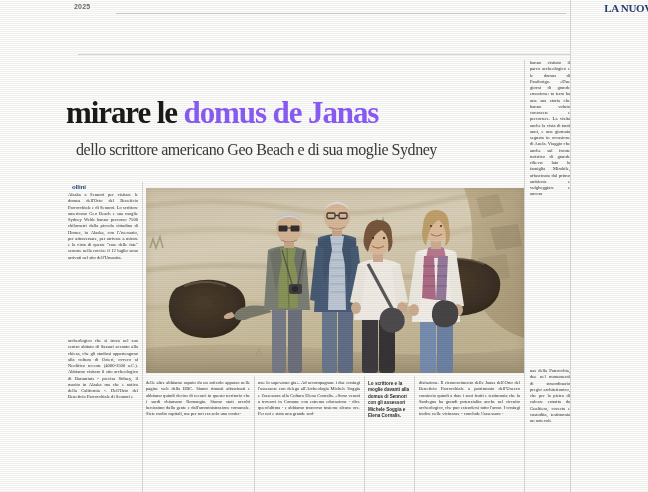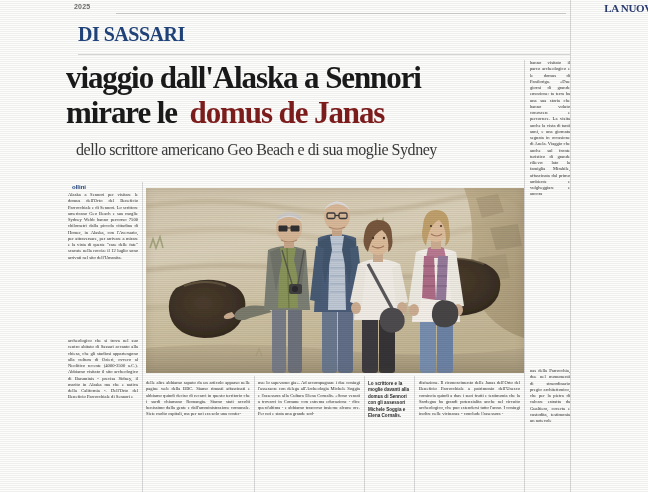--- a/index.html
+++ b/index.html
@@ -24,21 +24,21 @@
   
   .sectionhead{position:absolute;left:78px;top:23px;font-size:20px;font-weight:700;
                color:#21447c;letter-spacing:-.5px;filter:blur(.25px);}
   .headrule{position:absolute;left:78px;top:54px;width:492px;height:1px;background:#d4d4d4;}
 
   
   .hl{position:absolute;left:66px;font-weight:700;color:#1a1a1a;letter-spacing:-1.1px;
       white-space:nowrap;filter:blur(.18px);}
   .hl1{top:60px;font-size:31px;}
   .hl2{top:95px;font-size:31px;}
-  .hl2 .red{color:#7f1d1d;margin-left:6px;}
+  .hl2 .red{color:#8b5cf6;}
   .sub{position:absolute;left:76px;top:141px;font-size:16px;color:#3a3a3a;
        white-space:nowrap;letter-spacing:-.45px;filter:blur(.2px);}
 
   
   .colrule{position:absolute;width:1px;background:#d8d8d8;}
   .byline{position:absolute;left:72px;top:184px;font-size:6px;font-weight:700;
           color:#21447c;font-family:"Liberation Sans",sans-serif;filter:blur(.5px);}
 
   .bodytext{
     position:absolute;font-size:4.6px;line-height:6.25px;color:#2e2e2e;
@@ -69,24 +69,22 @@
 <body>
 
 <div class="page">
 
   <div class="topbar">
     <div class="topdate">2025</div>
     <div class="toprule"></div>
     <div class="masthead">LA NUOV</div>
   </div>
 
-  <div class="sectionhead">DI SASSARI</div>
   <div class="headrule"></div>
 
-  <div class="hl hl1">viaggio dall'Alaska a Sennori</div>
   <div class="hl hl2"><span>mirare le </span><span class="red">domus de Janas</span></div>
   <div class="sub">dello scrittore americano Geo Beach e di sua moglie Sydney</div>
 
   <div class="byline">ollini</div>
 
   <div class="colrule" style="left:142px;top:182px;height:310px;"></div>
   <div class="colrule" style="left:254px;top:376px;height:116px;"></div>
   <div class="colrule" style="left:364px;top:376px;height:116px;"></div>
   <div class="colrule" style="left:414px;top:376px;height:116px;"></div>
   <div class="colrule" style="left:524px;top:60px;height:432px;"></div>

